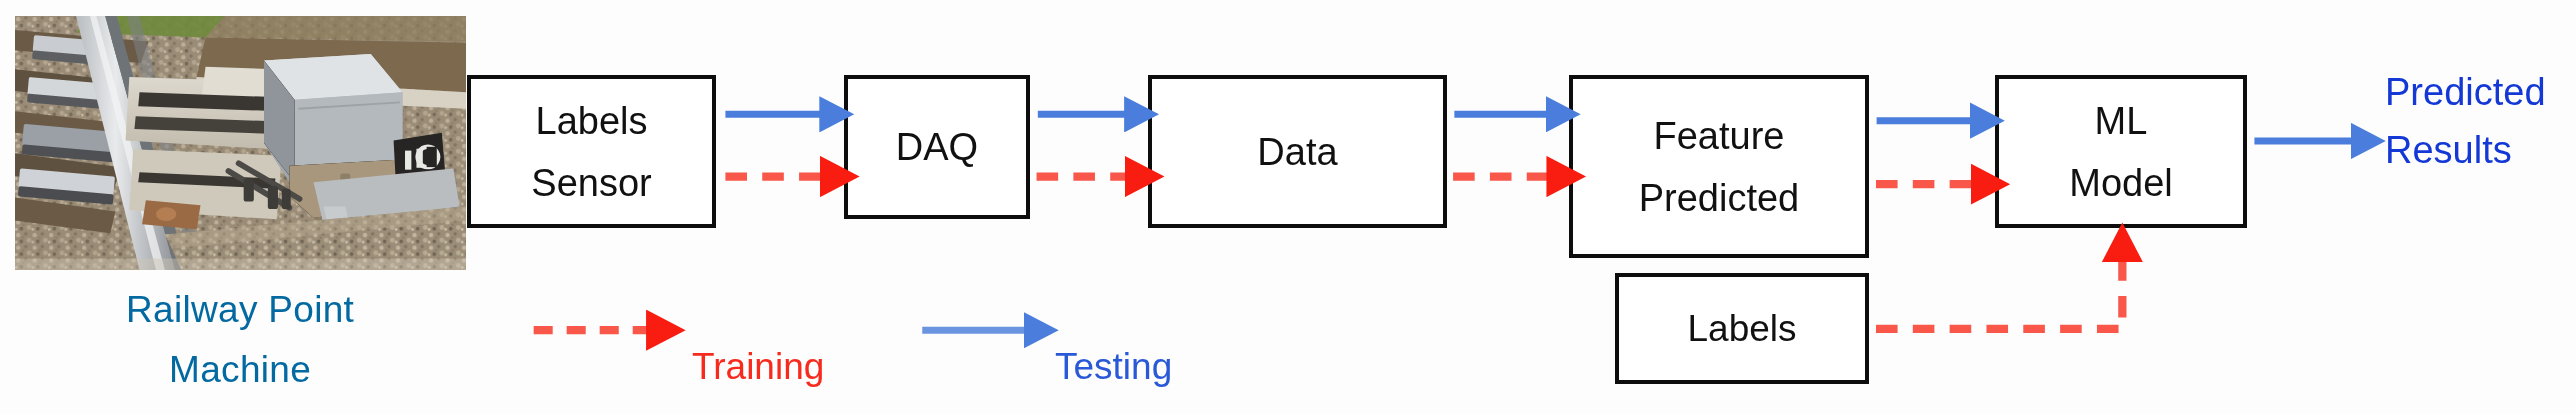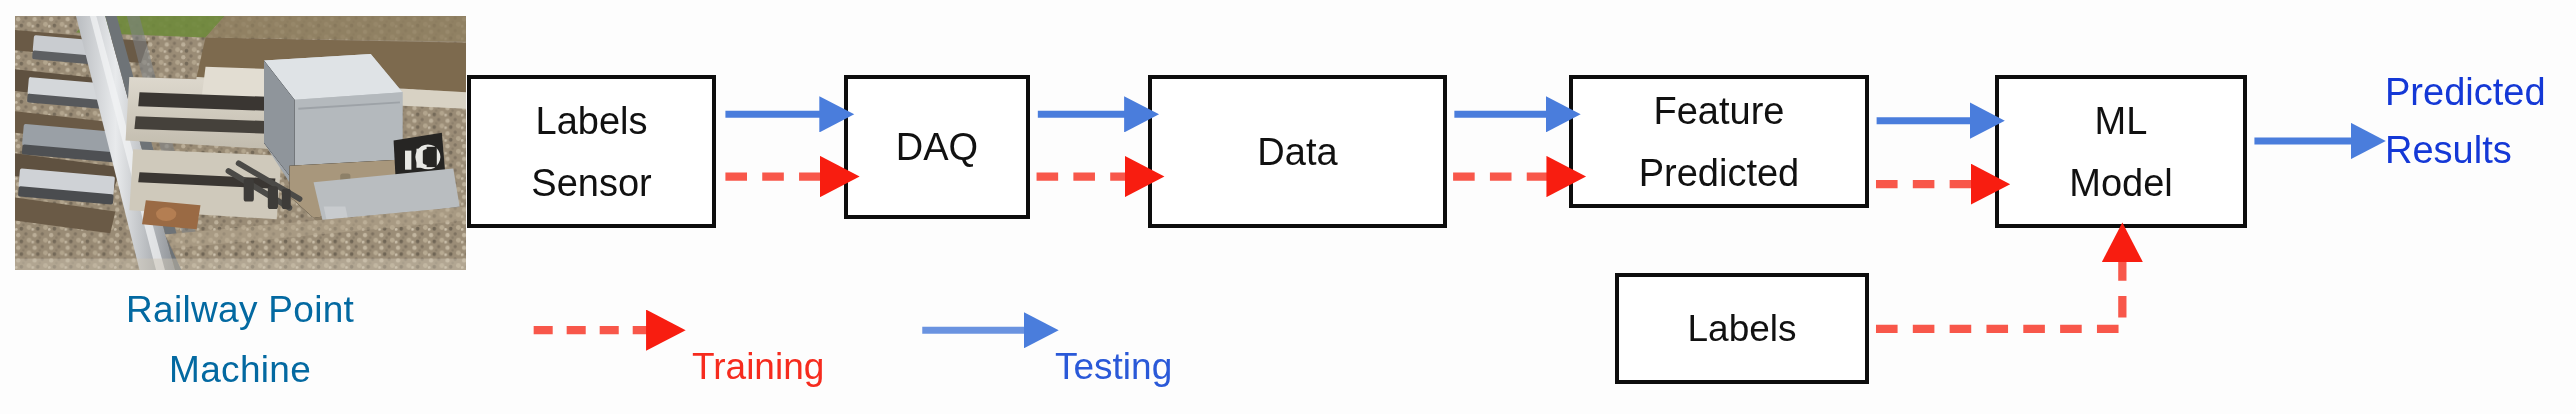--- a/index.html
+++ b/index.html
@@ -206,21 +206,21 @@
   </div>
 
   <div class="pbox" style="left:844px;top:75px;width:186px;height:144px;">
     <span class="ln">DAQ</span>
   </div>
 
   <div class="pbox" style="left:1148px;top:75px;width:299px;height:153px;">
     <span class="ln">Data</span>
   </div>
 
-  <div class="pbox" style="left:1569px;top:75px;width:300px;height:133px;">
+  <div class="pbox" style="left:1569px;top:75px;width:300px;height:183px;">
     <span class="ln">Feature</span>
     <span class="ln">Predicted</span>
   </div>
 
   <div class="pbox" style="left:1995px;top:75px;width:252px;height:153px;">
     <span class="ln">ML</span>
     <span class="ln">Model</span>
   </div>
 
   <div class="pbox" style="left:1615px;top:273px;width:254px;height:111px;font-size:37px;">

